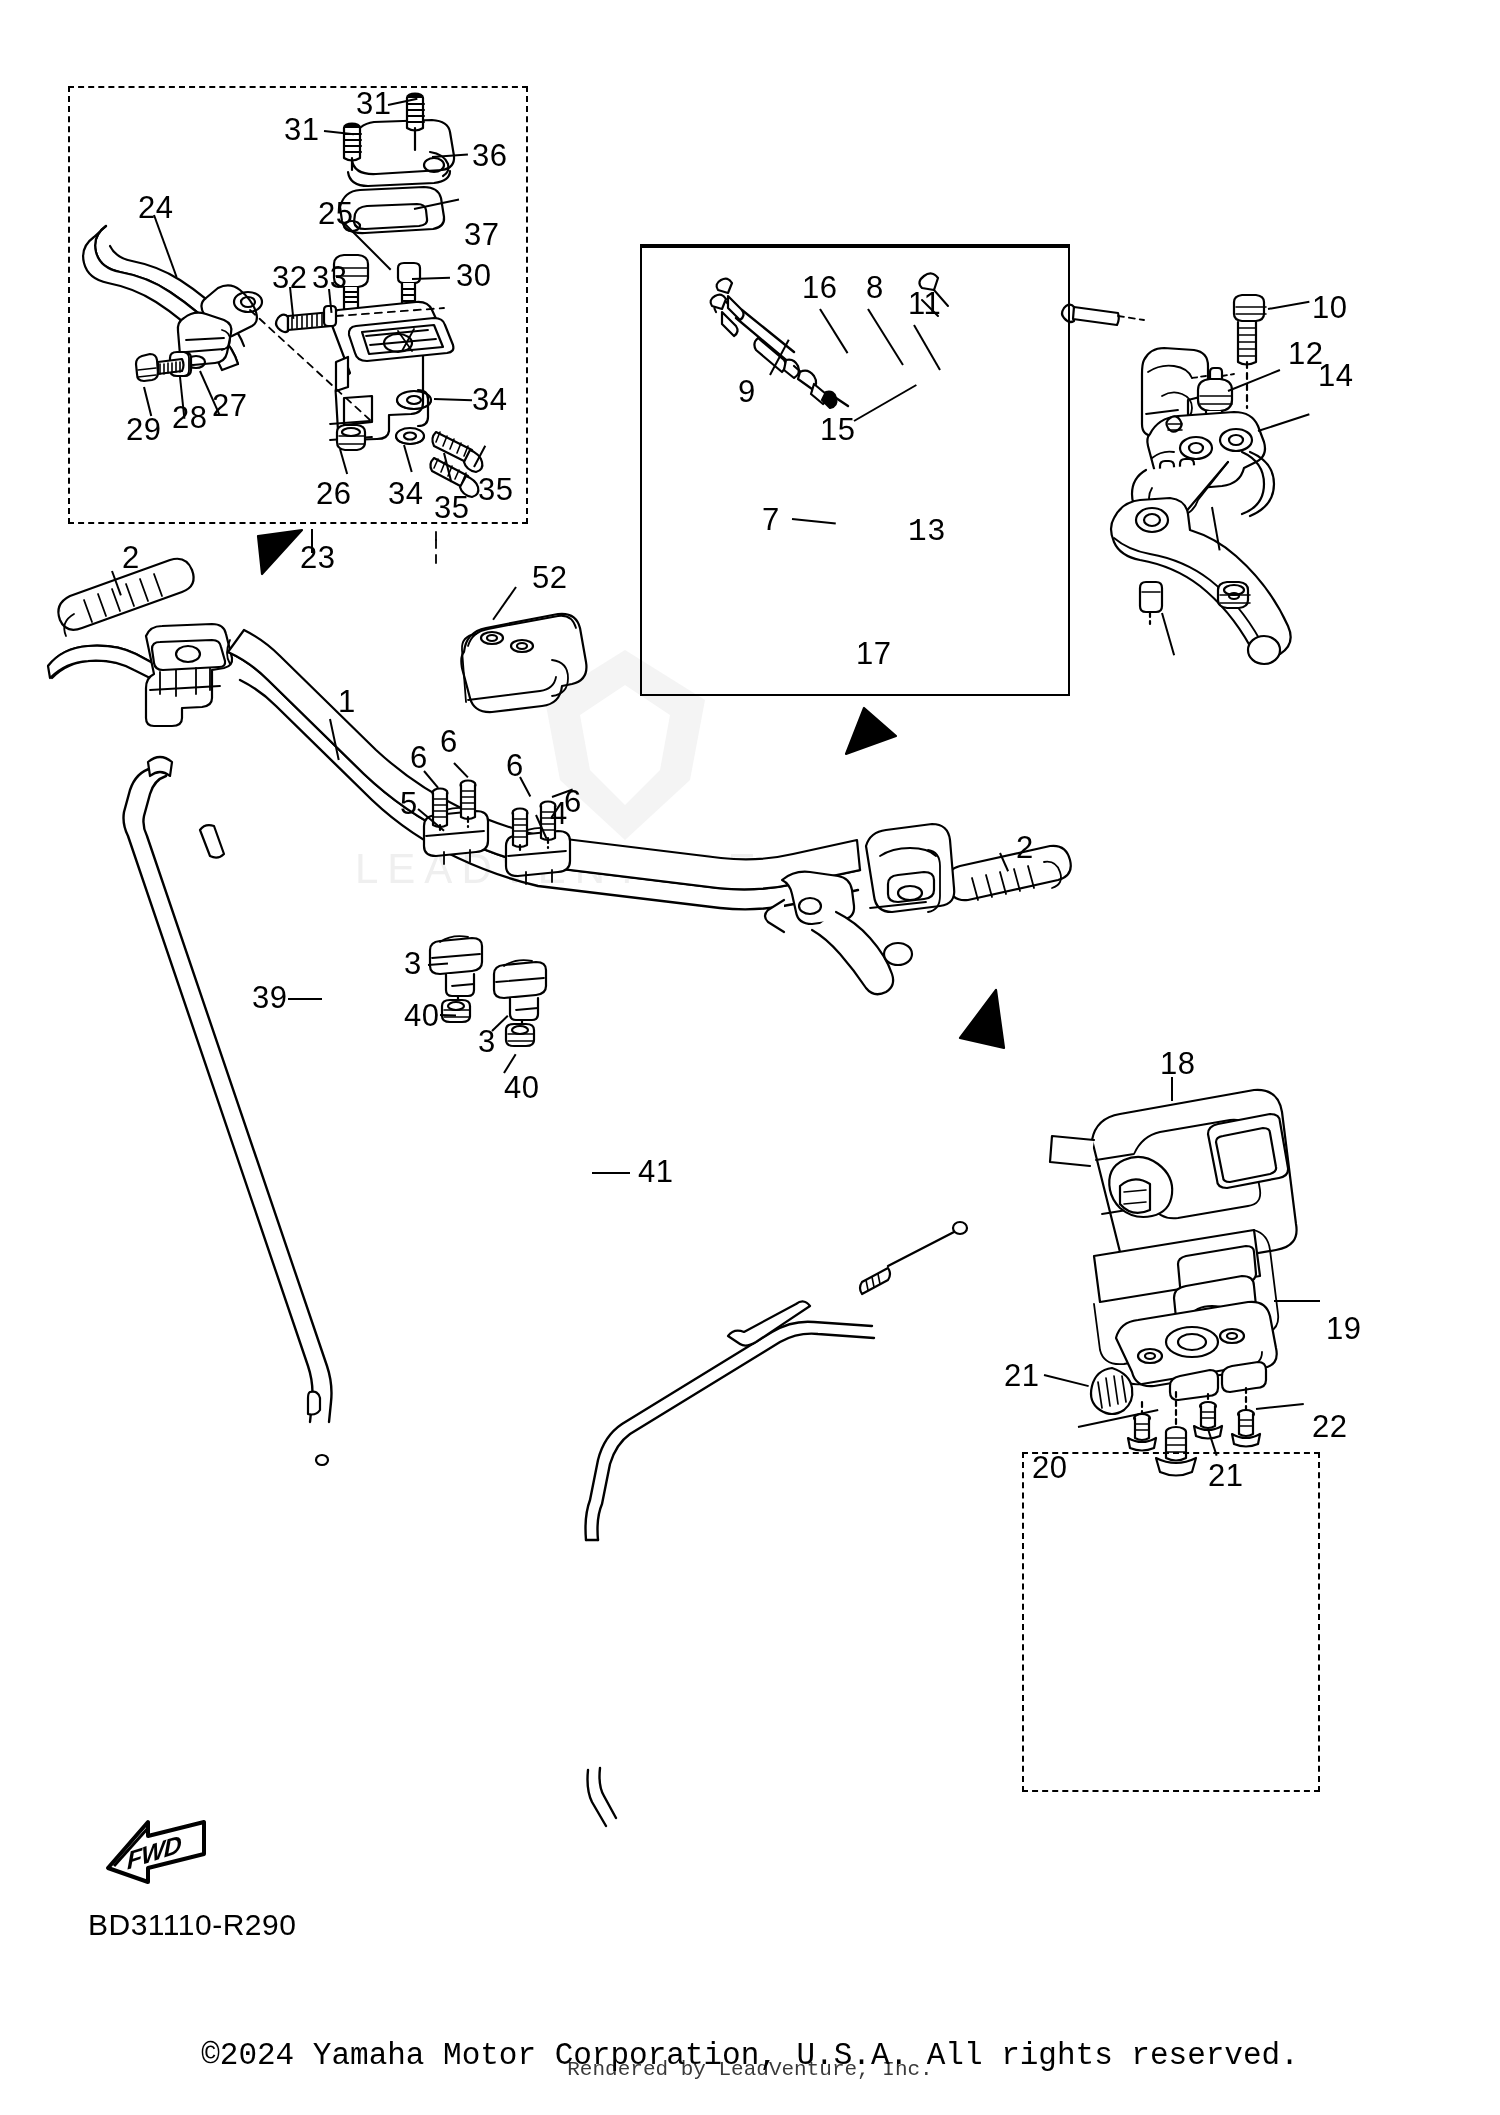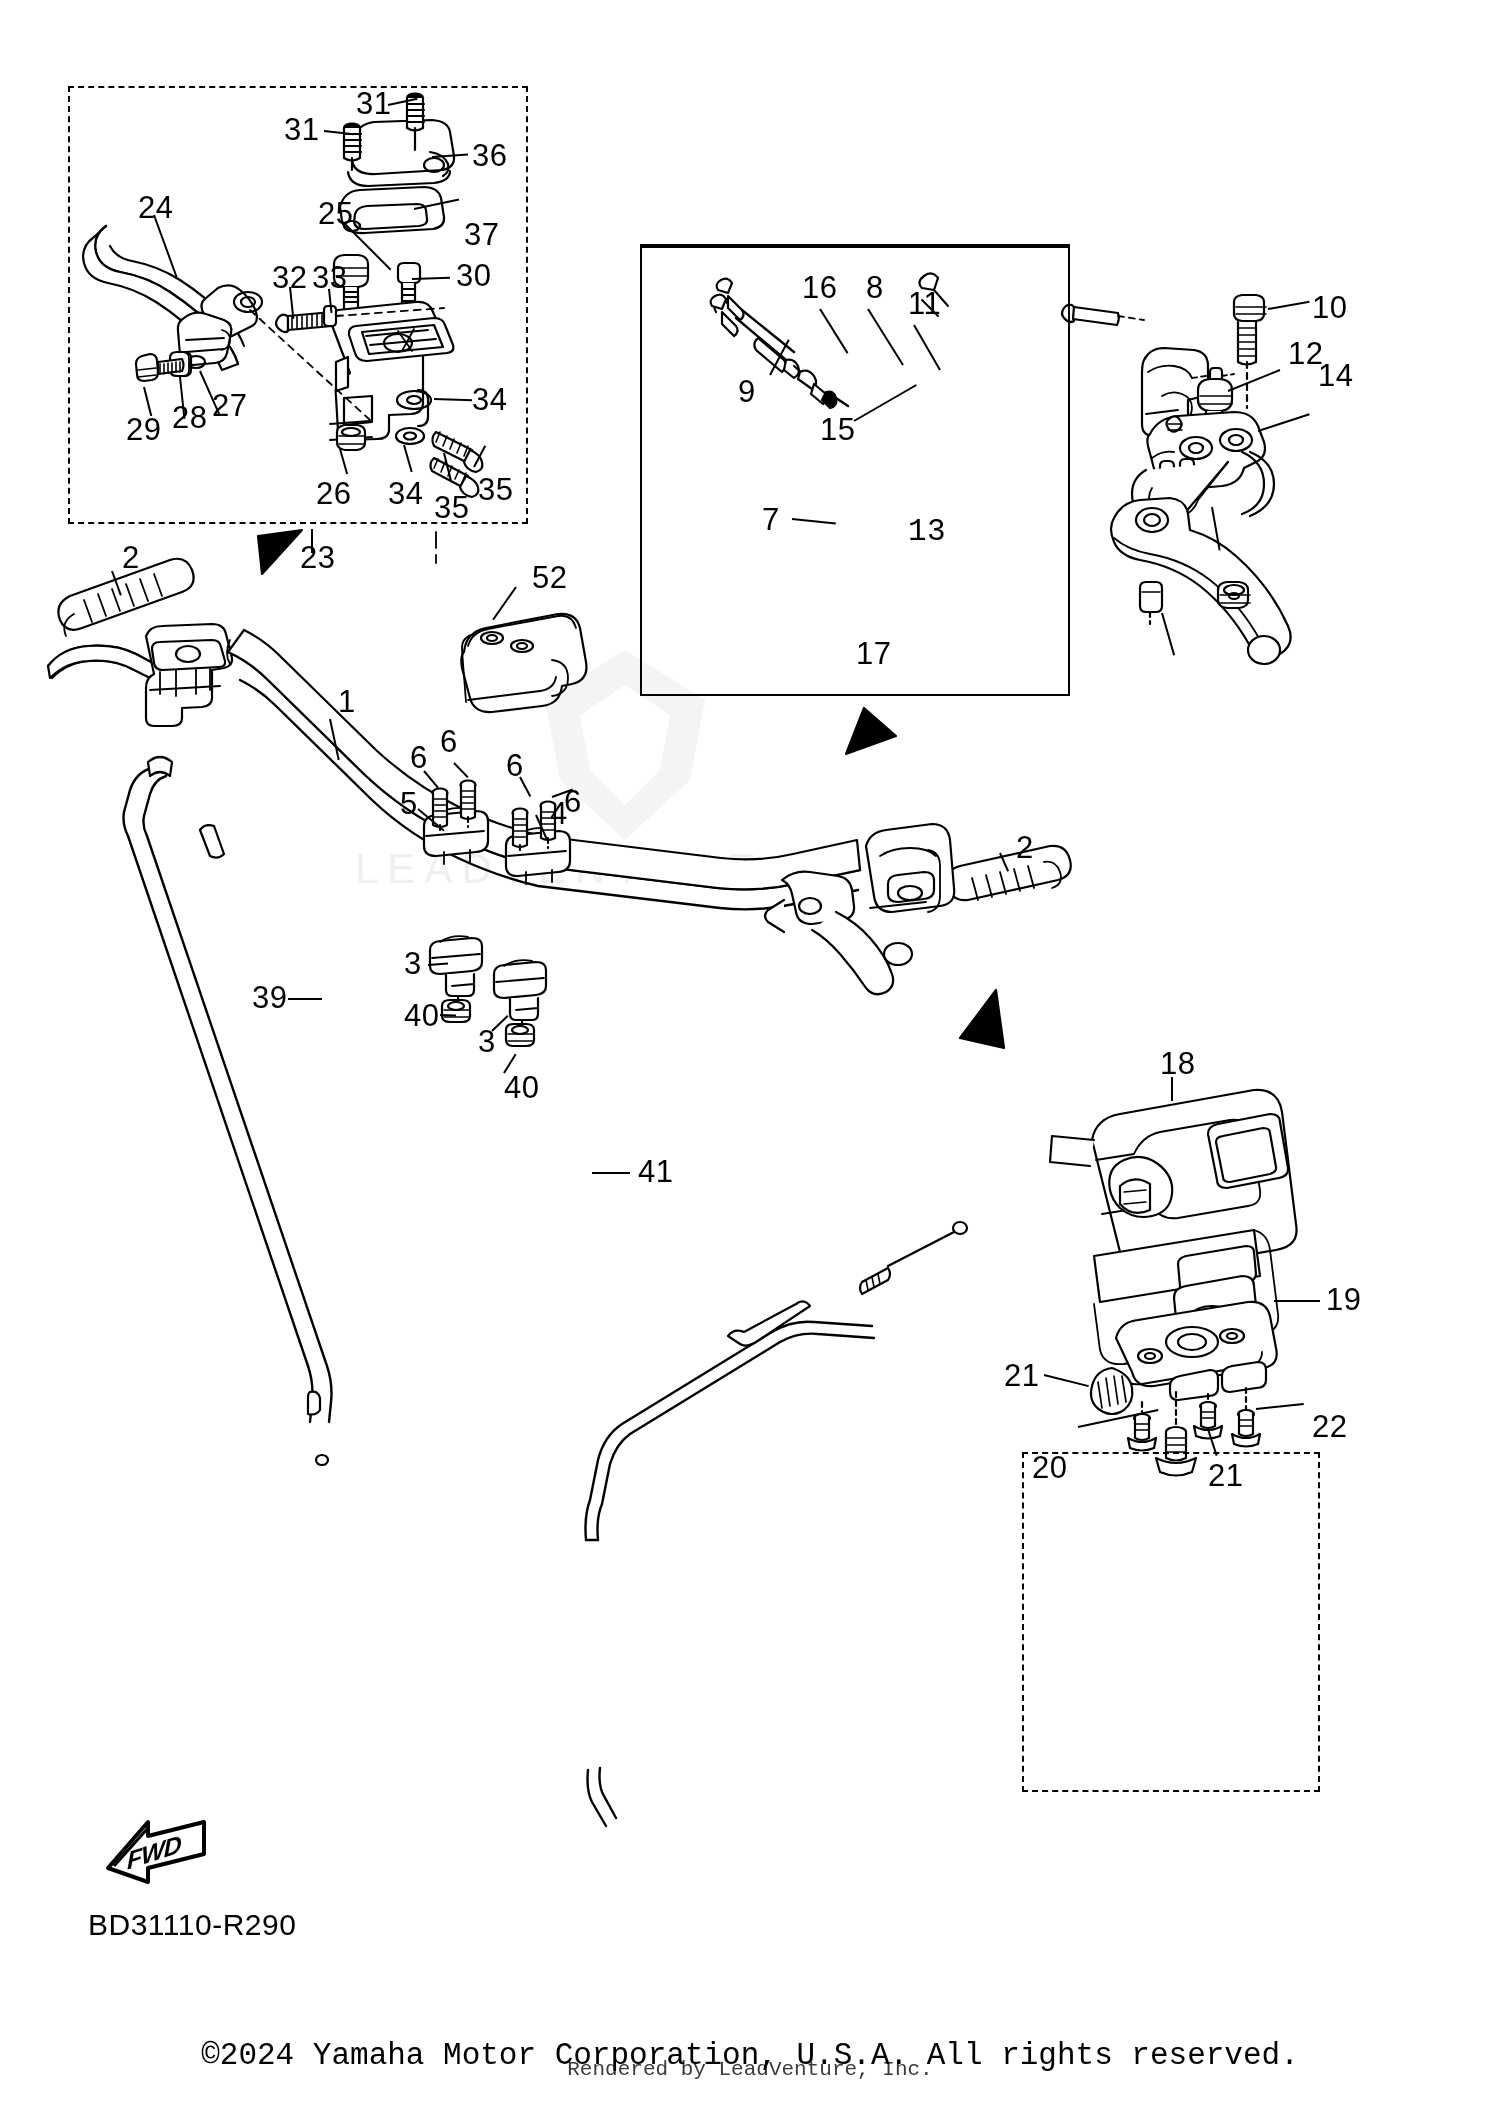--- a/index.html
+++ b/index.html
@@ -633,21 +633,21 @@
   <div class="num" style="left:1288px; top:338px;">12</div>
   <div class="num" style="left:1318px; top:360px;">14</div>
   <div class="num" style="left:738px; top:376px;">9</div>
   <div class="num" style="left:820px; top:414px;">15</div>
   <div class="num" style="left:908px; top:516px;font-family:Liberation Mono, monospace;">13</div>
   <div class="num" style="left:762px; top:504px;">7</div>
   <div class="num" style="left:856px; top:638px;">17</div>
   <div class="num" style="left:1016px; top:832px;">2</div>
 
   <div class="num" style="left:1160px; top:1048px;">18</div>
-  <div class="num" style="left:1326px; top:1284px;text-align:right;">19</div>
+  <div class="num" style="left:1326px; top:1313px;text-align:right;">19</div>
   <div class="num" style="left:1004px; top:1360px;">21</div>
   <div class="num" style="left:1208px; top:1460px;">21</div>
   <div class="num" style="left:1032px; top:1452px;">20</div>
   <div class="num" style="left:1312px; top:1411px;text-align:right;">22</div>
 
   <div id="fwd">
     <svg width="120" height="90" viewBox="0 0 120 90">
       <path d="M8 58 L48 12 L48 26 L104 12 L104 44 L48 58 L48 72 Z" fill="#ffffff" stroke="#000000" stroke-width="4" stroke-linejoin="round"></path>
       <path d="M14 56 L48 18" fill="none" stroke="#000000" stroke-width="3"></path>
     </svg>

